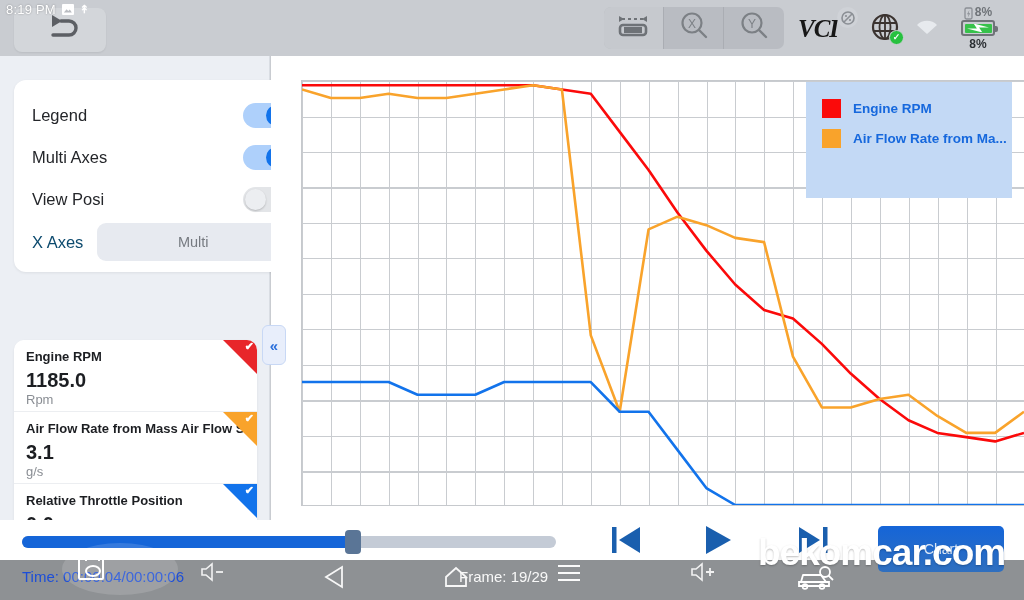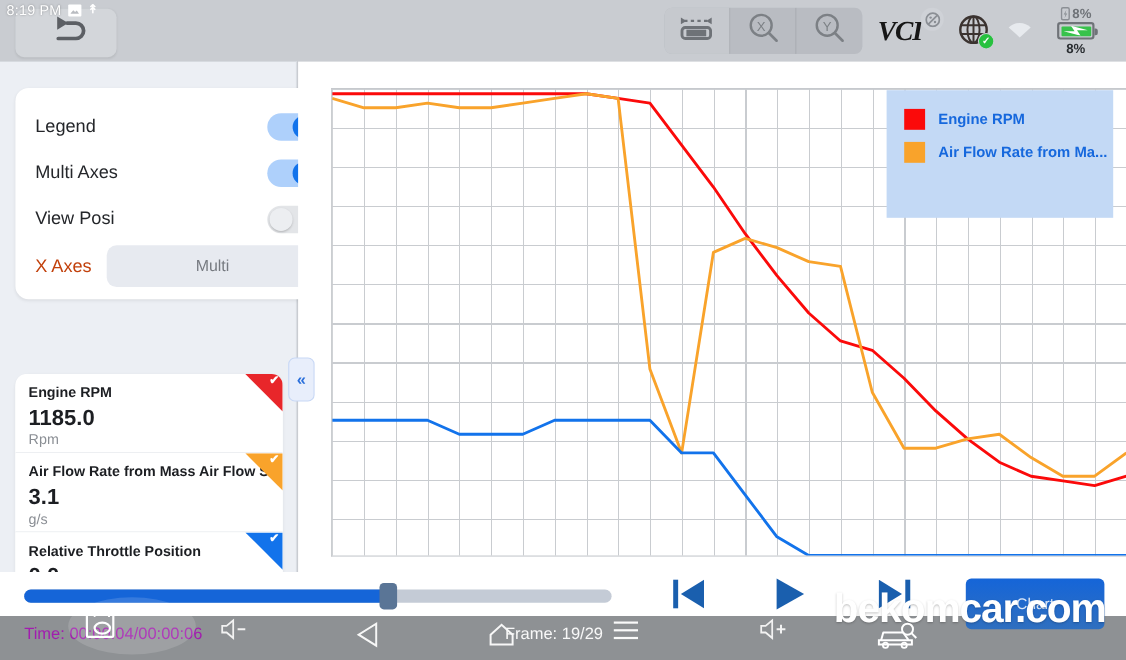--- a/index.html
+++ b/index.html
@@ -134,21 +134,21 @@
     background: #e3e5e8;
   }
   .toggle.on { background: #aed0fb; }
   .toggle .knob {
     position: absolute; top: 2px; left: 2px; width: 21px; height: 21px;
     border-radius: 50%; background: #eceef1;
     box-shadow: 0 1px 2px rgba(0,0,0,.2);
   }
   .toggle.on .knob { left: 23px; background: #1273eb; box-shadow: none; }
   .xaxes-row { height: 44px; display: flex; align-items: center; gap: 14px; }
-  .xaxes-row .lbl { font-size: 16.5px; color: #c2410c; }
+  .xaxes-row .lbl { font-size: 16.5px; color: #0c4a6e; }
   #xaxes-select {
     flex: 1; height: 38px; border-radius: 9px; background: #e7eaf0;
     display: flex; align-items: center; justify-content: center;
     font-size: 14.5px; color: #767a80;
   }
 
   #pid-list {
     position: absolute; left: 14px; top: 284px; width: 243px;
   }
   .pid-card {
@@ -256,21 +256,21 @@
     display: flex; align-items: center; justify-content: center;
     z-index: 40;
   }
 
   
   #navbar {
     position: absolute; left: 0; top: 560px; width: 1024px; height: 40px;
     background: #8e9194;
   }
   #time-text {
-    position: absolute; left: 22px; top: 568px; font-size: 15px; color: #a21caf;
+    position: absolute; left: 22px; top: 568px; font-size: 15px; color: #1d4ed8;
     z-index: 42; white-space: nowrap;
   }
   #shot-ripple {
     position: absolute; left: 62px; top: 543px; width: 116px; height: 52px;
     border-radius: 50%; background: rgba(255,255,255,.14); z-index: 43;
   }
   #shot-icon {
     position: absolute; left: 78px; top: 558px; width: 26px; height: 22px;
     border: 2px solid #ffffff; border-radius: 2px; z-index: 44;
   }

